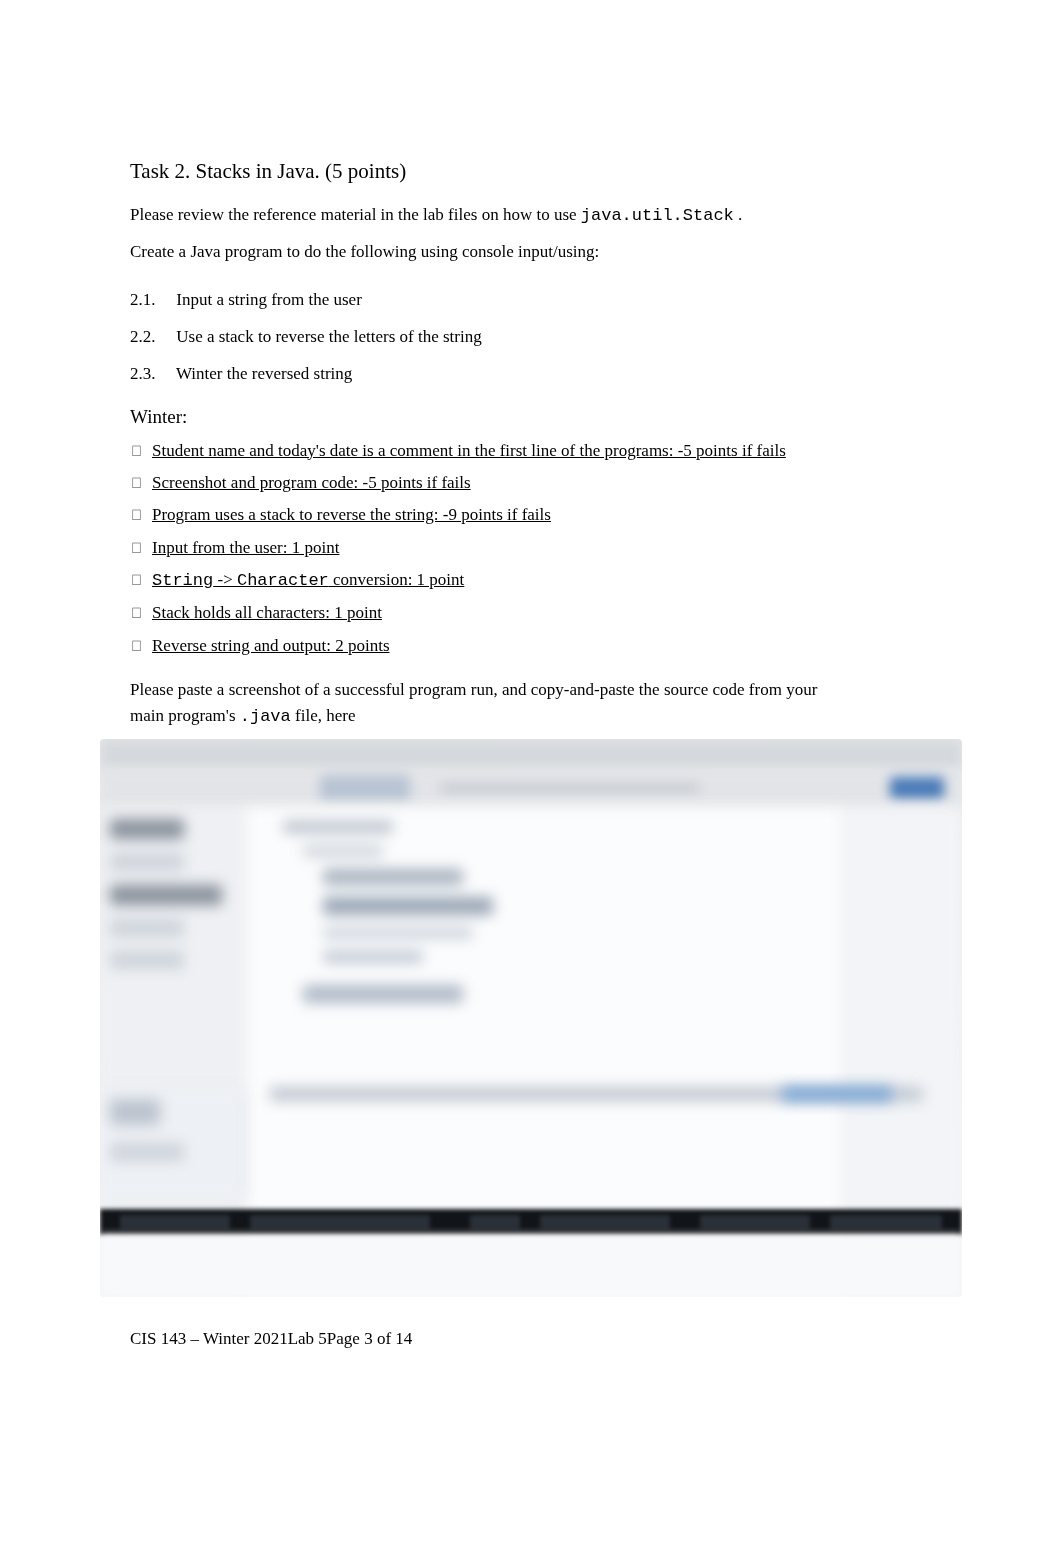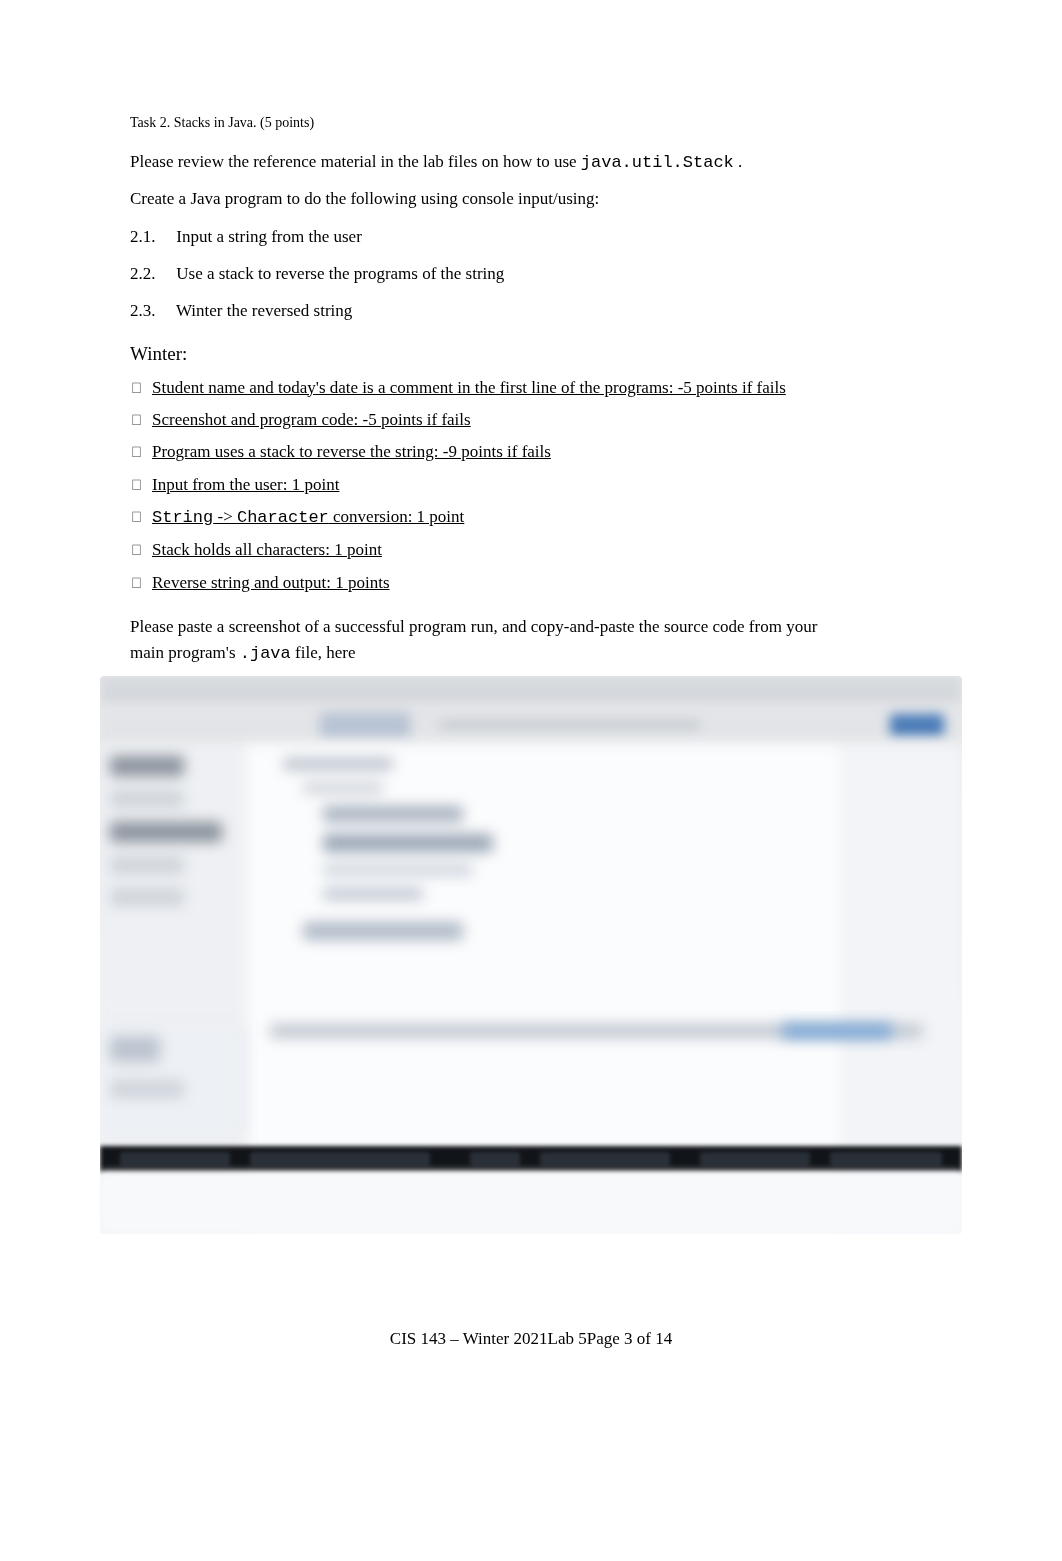--- a/index.html
+++ b/index.html
@@ -12,35 +12,36 @@
       background: #ffffff;
       width: 1062px;
       height: 1561px;
       color: #000000;
       position: relative;
     }
     .page {
       padding: 115px 130px 0 130px;
     }
     .task-title {
-      font-size: 14px;
+      font-size: 21px;
       margin-bottom: 18px;
       font-weight: normal;
+      margin-top: 44px;
     }
     .paragraph {
       font-size: 17px;
       margin-bottom: 10px;
       line-height: 1.5;
     }
     .mono {
       font-family: "Courier New", monospace;
       font-size: 17px;
     }
     .numbered-list {
-      margin-top: 12px;
+      margin-top: 22px;
     }
     .numbered-item {
       font-size: 17px;
       margin-bottom: 10px;
       line-height: 1.6;
     }
     .num-label {
       display: inline-block;
       width: 42px;
     }
@@ -242,21 +243,21 @@
       bottom: 0;
       background: #f8f9fb;
       filter: blur(4px);
     }
     .footer {
       position: absolute;
       bottom: 212px;
       left: 130px;
       right: 130px;
       display: flex;
-      justify-content: center;
+      justify-content: flex-start;
       font-size: 17px;
     }
   </style>
 </head>
 <body>
 
 <div class="page">
 
   <h2 class="task-title">Task 2.  Stacks in Java. (5 points)</h2>
 
@@ -266,21 +267,21 @@
 
   <p class="paragraph">Create a Java program to do the following using console input/using:</p>
 
   <div class="numbered-list">
     <div class="numbered-item">
       <span class="num-label">2.1.</span>
       <span>Input a string from the user</span>
     </div>
     <div class="numbered-item">
       <span class="num-label">2.2.</span>
-      <span>Use a stack to reverse the programs of the string</span>
+      <span>Use a stack to reverse the letters of the string</span>
     </div>
     <div class="numbered-item">
       <span class="num-label">2.3.</span>
       <span>Winter the reversed string</span>
     </div>
   </div>
 
   <div class="rubric-title">Winter:</div>
 
   <div class="bullet-list">
@@ -305,21 +306,21 @@
       <span class="bullet-text">
         <span class="mono">String</span><span>    -&gt; </span><span class="mono">Character</span><span>     conversion: 1 point</span>
       </span>
     </div>
     <div class="bullet-item">
       <span class="bullet-glyph">⎕</span>
       <span class="bullet-text">Stack holds all characters: 1 point</span>
     </div>
     <div class="bullet-item">
       <span class="bullet-glyph">⎕</span>
-      <span class="bullet-text">Reverse string and output: 1 points</span>
+      <span class="bullet-text">Reverse string and output: 2 points</span>
     </div>
   </div>
 
   <p class="paste-text">
     <span>Please paste a screenshot of a successful program run, and copy-and-paste the source code from your</span><br>
     <span>main program's </span><span class="mono">.java</span><span>   file, here</span>
   </p>
 
   <div class="screenshot-area">
     <div class="ss-top-bar"></div>

